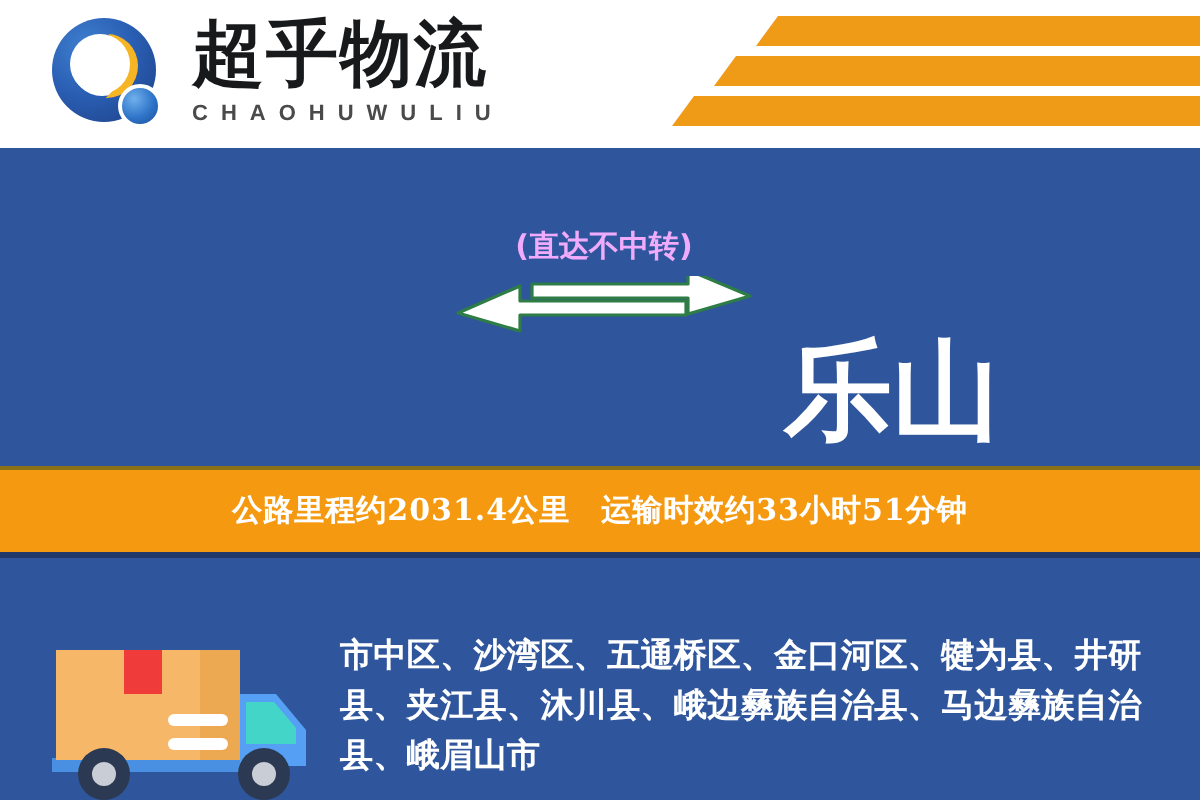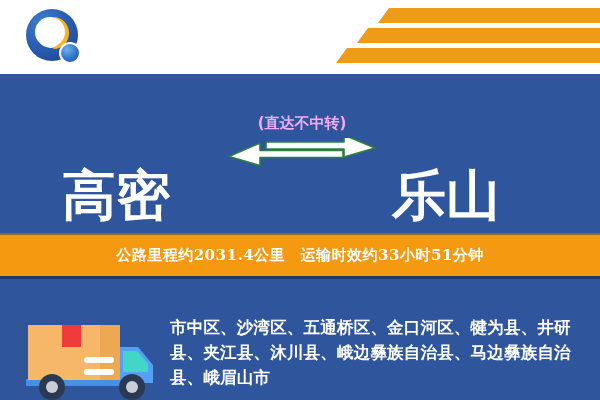--- a/index.html
+++ b/index.html
@@ -235,32 +235,33 @@
 
     <div class="logo-mark">
       <div class="logo-ring"></div>
       <div class="logo-hole"></div>
       <div class="logo-crescent"></div>
       <div class="logo-crescent-in"></div>
       <div class="logo-dot"></div>
     </div>
 
     <div class="logo-text-wrap">
+      <div class="logo-cn">超乎物流</div>
+      <div class="logo-en">CHAOHUWULIU</div>
     </div>
 
     <div class="stripes">
       <div class="stripe s1"></div>
       <div class="stripe s2"></div>
       <div class="stripe s3"></div>
     </div>
   </div>
 
   <div class="route">
 
-    <div class="city origin">高密</div>
 
     <div class="mid">
       <div class="mid-top">(直达不中转)</div>
 
       <div class="arrow-box">
         <svg class="arrow-svg" width="152" height="34" viewBox="0 0 152 34" xmlns="http://www.w3.org/2000/svg">
           <path d="M3 18.5 L34 5 L34 12.5 L117 12.5 L117 19.5 L34 19.5 L34 27.5 Z" fill="#ffffff" stroke="#2e7d46" stroke-width="1.6" stroke-linejoin="round"></path>
           <path d="M149 15.5 L118 2 L118 9.5 L35 9.5 L35 16.5 L118 16.5 L118 24.5 Z" transform="translate(0,0)" fill="#ffffff" stroke="#2e7d46" stroke-width="1.6" stroke-linejoin="round" style="display:none"></path>
           <path d="M149 10 L118 -3 L118 4 L40 4 L40 11 L118 11 L118 19 Z" fill="#ffffff" stroke="#2e7d46" stroke-width="1.6" stroke-linejoin="round"></path>
         </svg>

